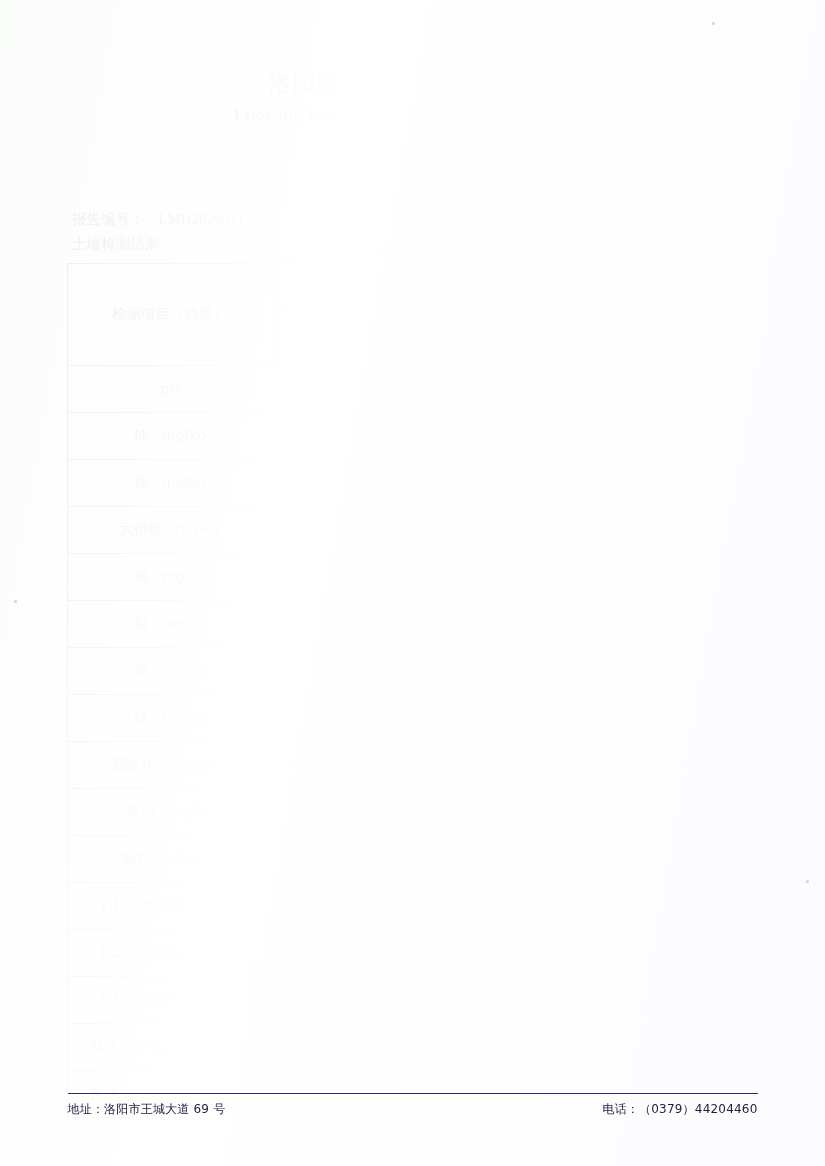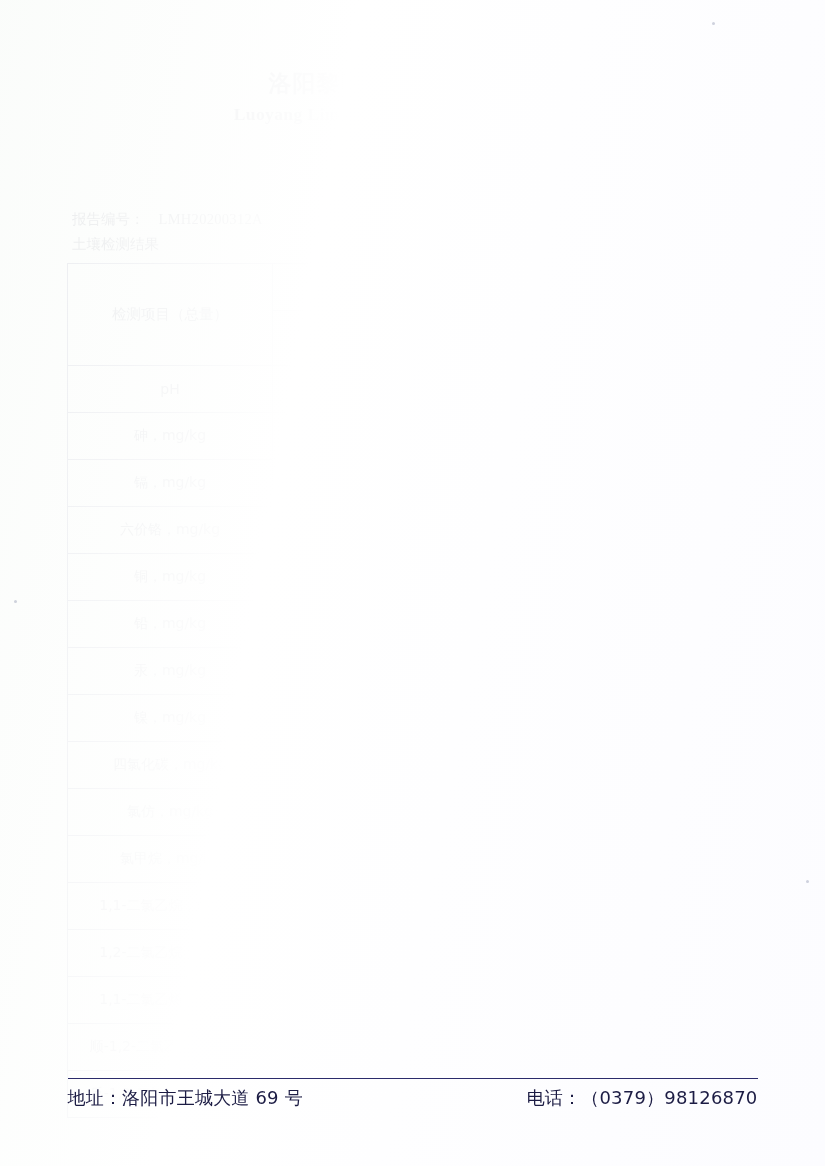--- a/index.html
+++ b/index.html
@@ -141,27 +141,27 @@
     height: 42px;
     padding: 2px 4px;
   }
   td.nd { font-size: 14px; font-family: "DejaVu Sans", sans-serif; }
   .footer {
     position: absolute;
     left: 0;
     right: 0;
     bottom: 48px;
     width: 690px;
-    margin: 8px auto;
+    margin: 0 auto;
     border-top: 1px solid #2b2b6b;
     padding-top: 7px;
     display: flex;
     justify-content: space-between;
     font-family: "DejaVu Sans", sans-serif;
-    font-size: 18px;
+    font-size: 12px;
     color: #1c1c44;
   }
   .footer .addr, .footer .tel { letter-spacing: 0.2px; }
   .edge-mark {
     position: absolute;
     background: rgba(120,130,160,0.35);
     width: 3px;
     height: 3px;
     border-radius: 50%;
   }
@@ -306,15 +306,15 @@
         <td class="item">反-1,2-二氯乙烯，mg/kg</td>
         <td class="nd">未检出</td>
         <td class="nd">未检出</td>
         <td class="num">54</td>
       </tr>
     </tbody>
   </table>
 
   <div class="footer">
     <div class="addr">地址：洛阳市王城大道 69 号</div>
-    <div class="tel">电话：（0379）98126870</div>
+    <div class="tel">电话：（0379）44204460</div>
   </div>
 </div>
 
 </body></html>

